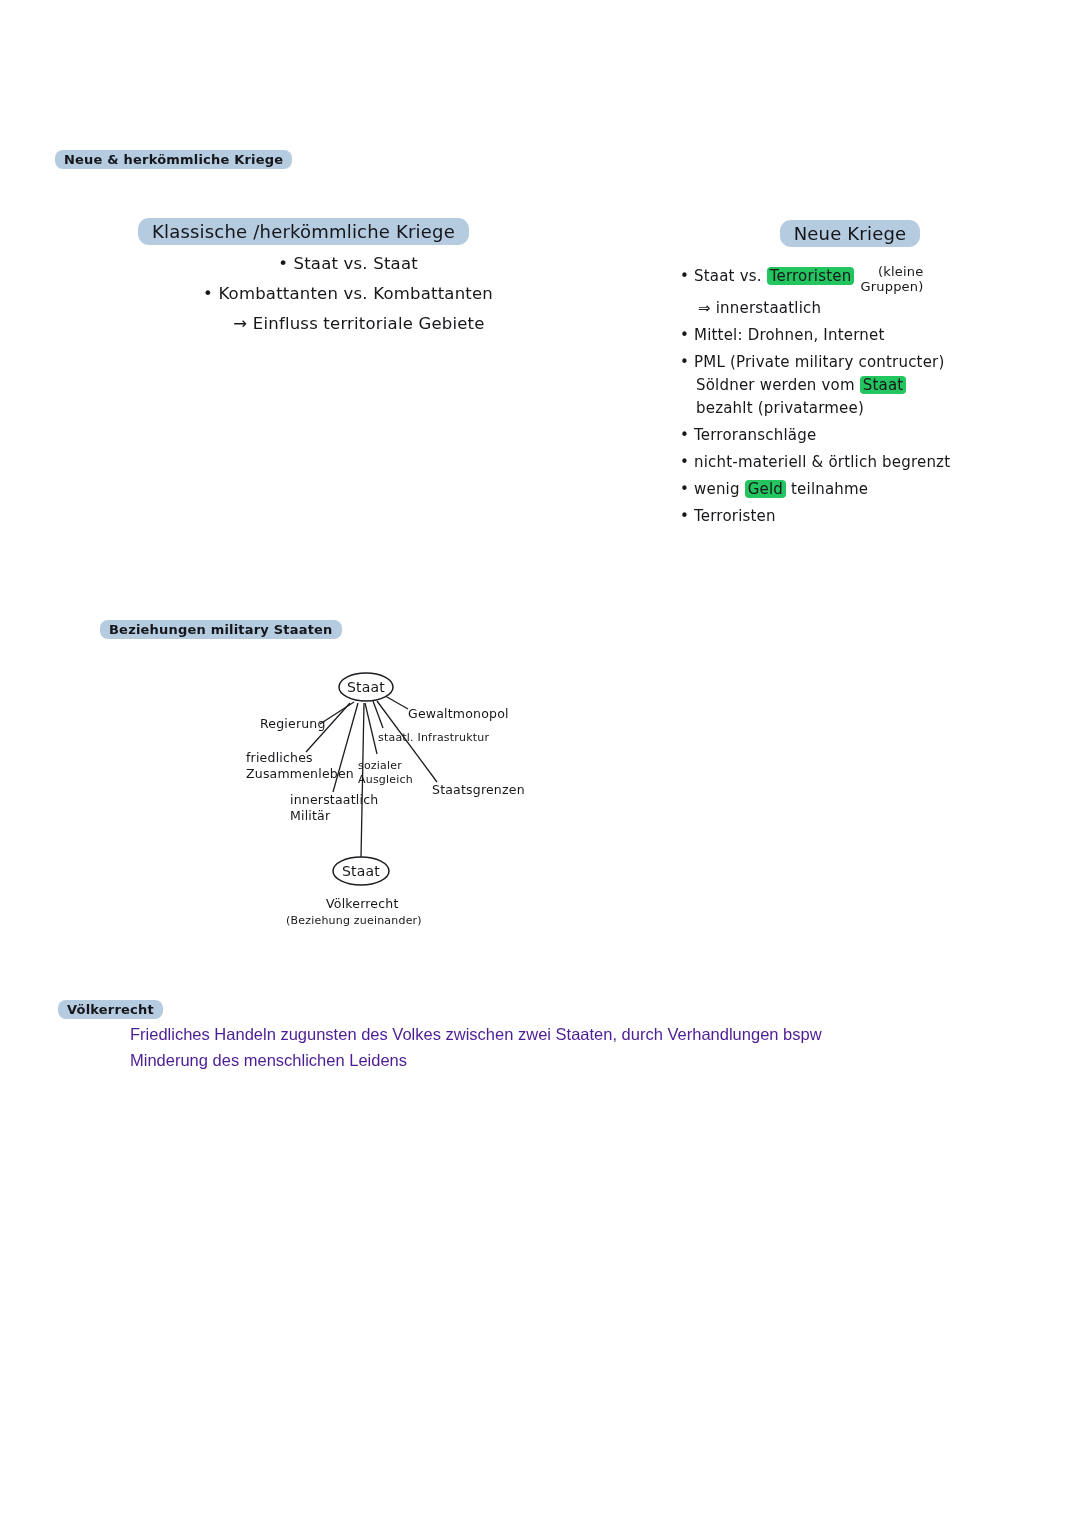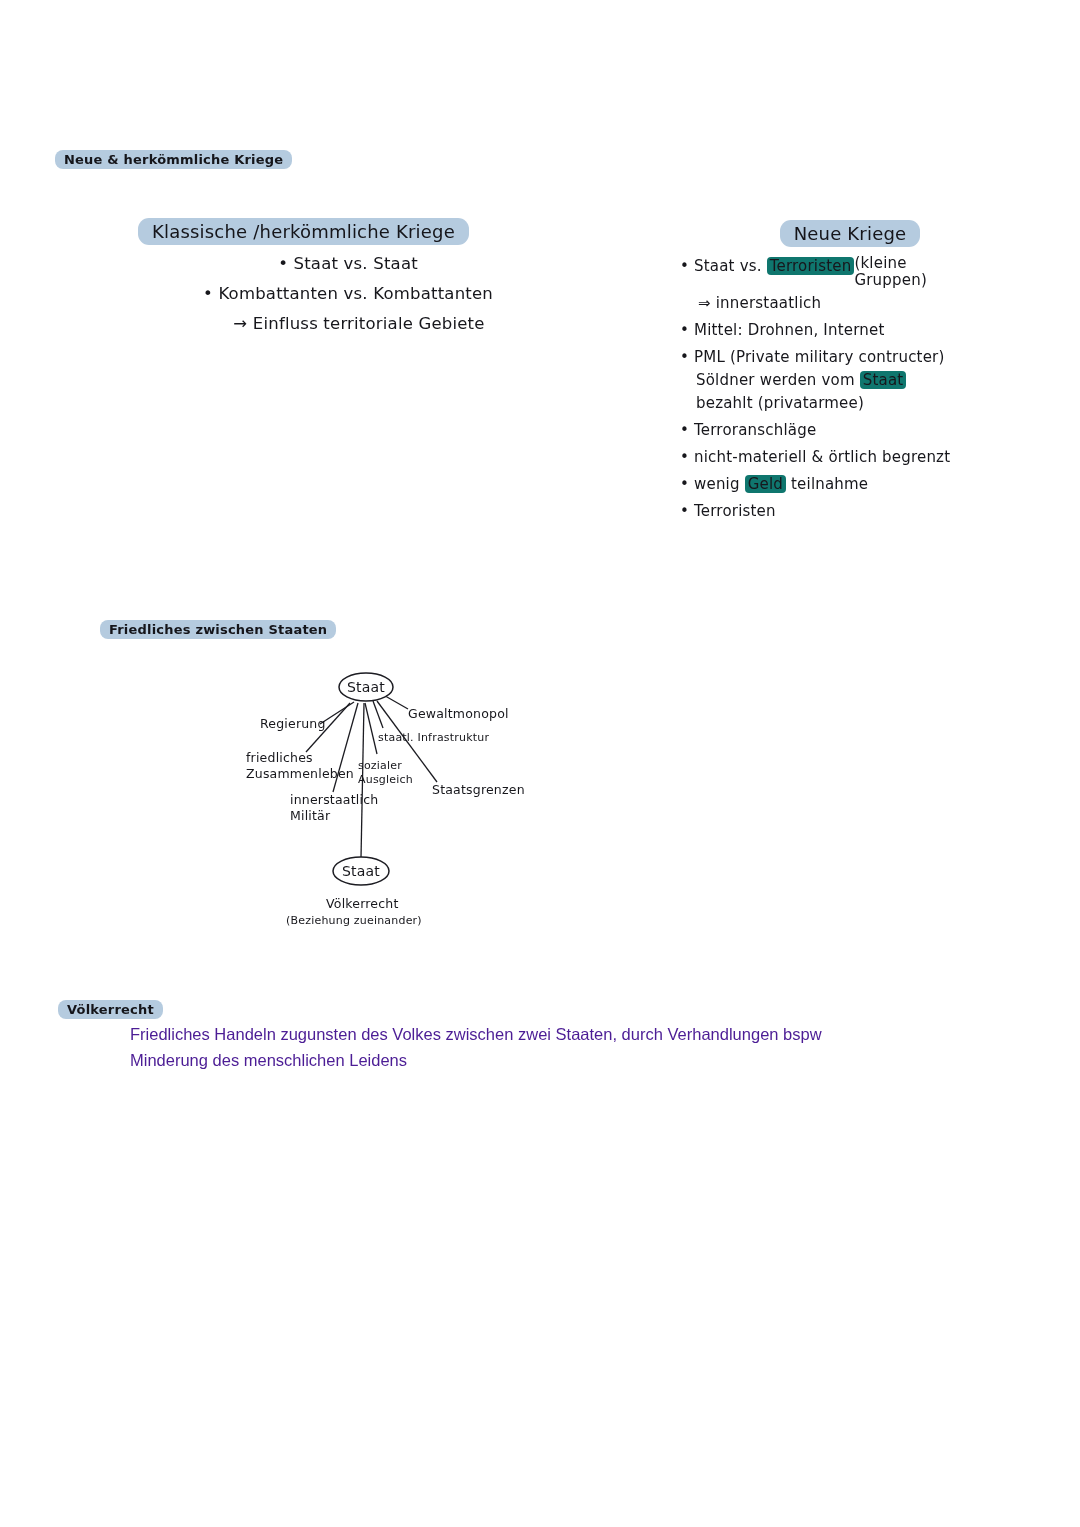--- a/index.html
+++ b/index.html
@@ -15,24 +15,24 @@
   }
   .small-pill { font-size:13px; font-weight:600; padding:2px 9px; }
   .header-pill { font-size:18px; font-weight:500; padding:3px 14px; border-radius:11px; }
   .line { white-space:nowrap; }
   .lg { font-size:16.5px; margin-bottom:11px;text-align:center; }
   .md { font-size:15px; margin-bottom:8px; line-height:19px; }
   .tight { margin-bottom:4px; }
   .indent1 { margin-left:22px; }
   .indent2 { margin-left:18px; }
   .indent3 { margin-left:16px; }
-  .word-hl { background:#0f766e; border-radius:4px; padding:0 3px; }
+  .word-hl { background:#22c55e; border-radius:4px; padding:0 3px; }
   .side-note {
-    display:inline-block; font-size:15px; line-height:1.15;
-    white-space:pre-line; vertical-align:top; margin-top:-2px;
+    display:inline-block; font-size:13px; line-height:1.15;
+    white-space:pre-line; vertical-align:top; margin-left:6px; margin-top:-2px;text-align:right;
   }
   .diagram-label { position:absolute; font-size:12.5px; white-space:pre-line; line-height:1.25; }
   .diagram-label.small { font-size:11px; }
   .node-label { position:absolute; font-size:14px; transform:translate(-50%,-50%); }
   .blue-par {
     font-family:"Liberation Sans", sans-serif; color:#4c1d95;
     font-size:16.5px; line-height:1.55;
   }
   .centered { text-align:center; }
 </style>
@@ -44,21 +44,21 @@
   <div class="abs pill small-pill hand" style="left:55px; top:150px;">Neue &amp; herkömmliche Kriege</div>
 
   <section class="abs" style="left:138px; top:218px; width:420px;">
     <div class="pill header-pill hand" style="margin-bottom:9px;">Klassische /herkömmliche Kriege</div>
     <div class="hand line lg">• Staat  vs.  Staat</div>
     <div class="hand line lg">• Kombattanten  vs.  Kombattanten</div>
     <div class="hand line lg indent1">→ Einfluss  territoriale  Gebiete</div>
   </section>
 
   <section class="abs" style="left:680px; top:220px; width:340px;">
-    <div class="centered" style="margin-bottom:10px;">
+    <div class="centered" style="margin-bottom:20px;">
       <div class="pill header-pill hand">Neue Kriege</div>
     </div>
 
     <div class="hand line md tight">
       <span>• Staat   vs. </span><span class="word-hl">Terroristen</span><span class="side-note hand">(kleine
 Gruppen)</span>
     </div>
     <div class="hand line md indent2">⇒ innerstaatlich</div>
     <div class="hand line md">• Mittel: Drohnen, Internet</div>
     <div class="hand line md tight">• PML (Private military contructer)</div>
@@ -67,21 +67,21 @@
     </div>
     <div class="hand line md indent3">bezahlt (privatarmee)</div>
     <div class="hand line md">• Terroranschläge</div>
     <div class="hand line md">• nicht-materiell &amp; örtlich begrenzt</div>
     <div class="hand line md">
       <span>• wenig </span><span class="word-hl">Geld</span><span> teilnahme</span>
     </div>
     <div class="hand line md">• Terroristen</div>
   </section>
 
-  <div class="abs pill small-pill hand" style="left:100px; top:620px;">Friedliches zwischen Staaten</div>
+  <div class="abs pill small-pill hand" style="left:100px; top:620px;">Beziehungen military Staaten</div>
 
   <section class="abs" style="left:230px; top:662px; width:330px; height:300px;">
     <svg class="abs" style="left:0; top:0;" width="330" height="300" viewBox="0 0 330 300">
       <g stroke="#1c1c22" stroke-width="1.3" fill="none">
         <line x1="124" y1="40" x2="90" y2="62"></line>
         <line x1="150" y1="31" x2="178" y2="47"></line>
         <line x1="143" y1="39" x2="153" y2="66"></line>
         <line x1="120" y1="41" x2="76" y2="90"></line>
         <line x1="135" y1="41" x2="147" y2="92"></line>
         <line x1="147" y1="39" x2="207" y2="120"></line>

